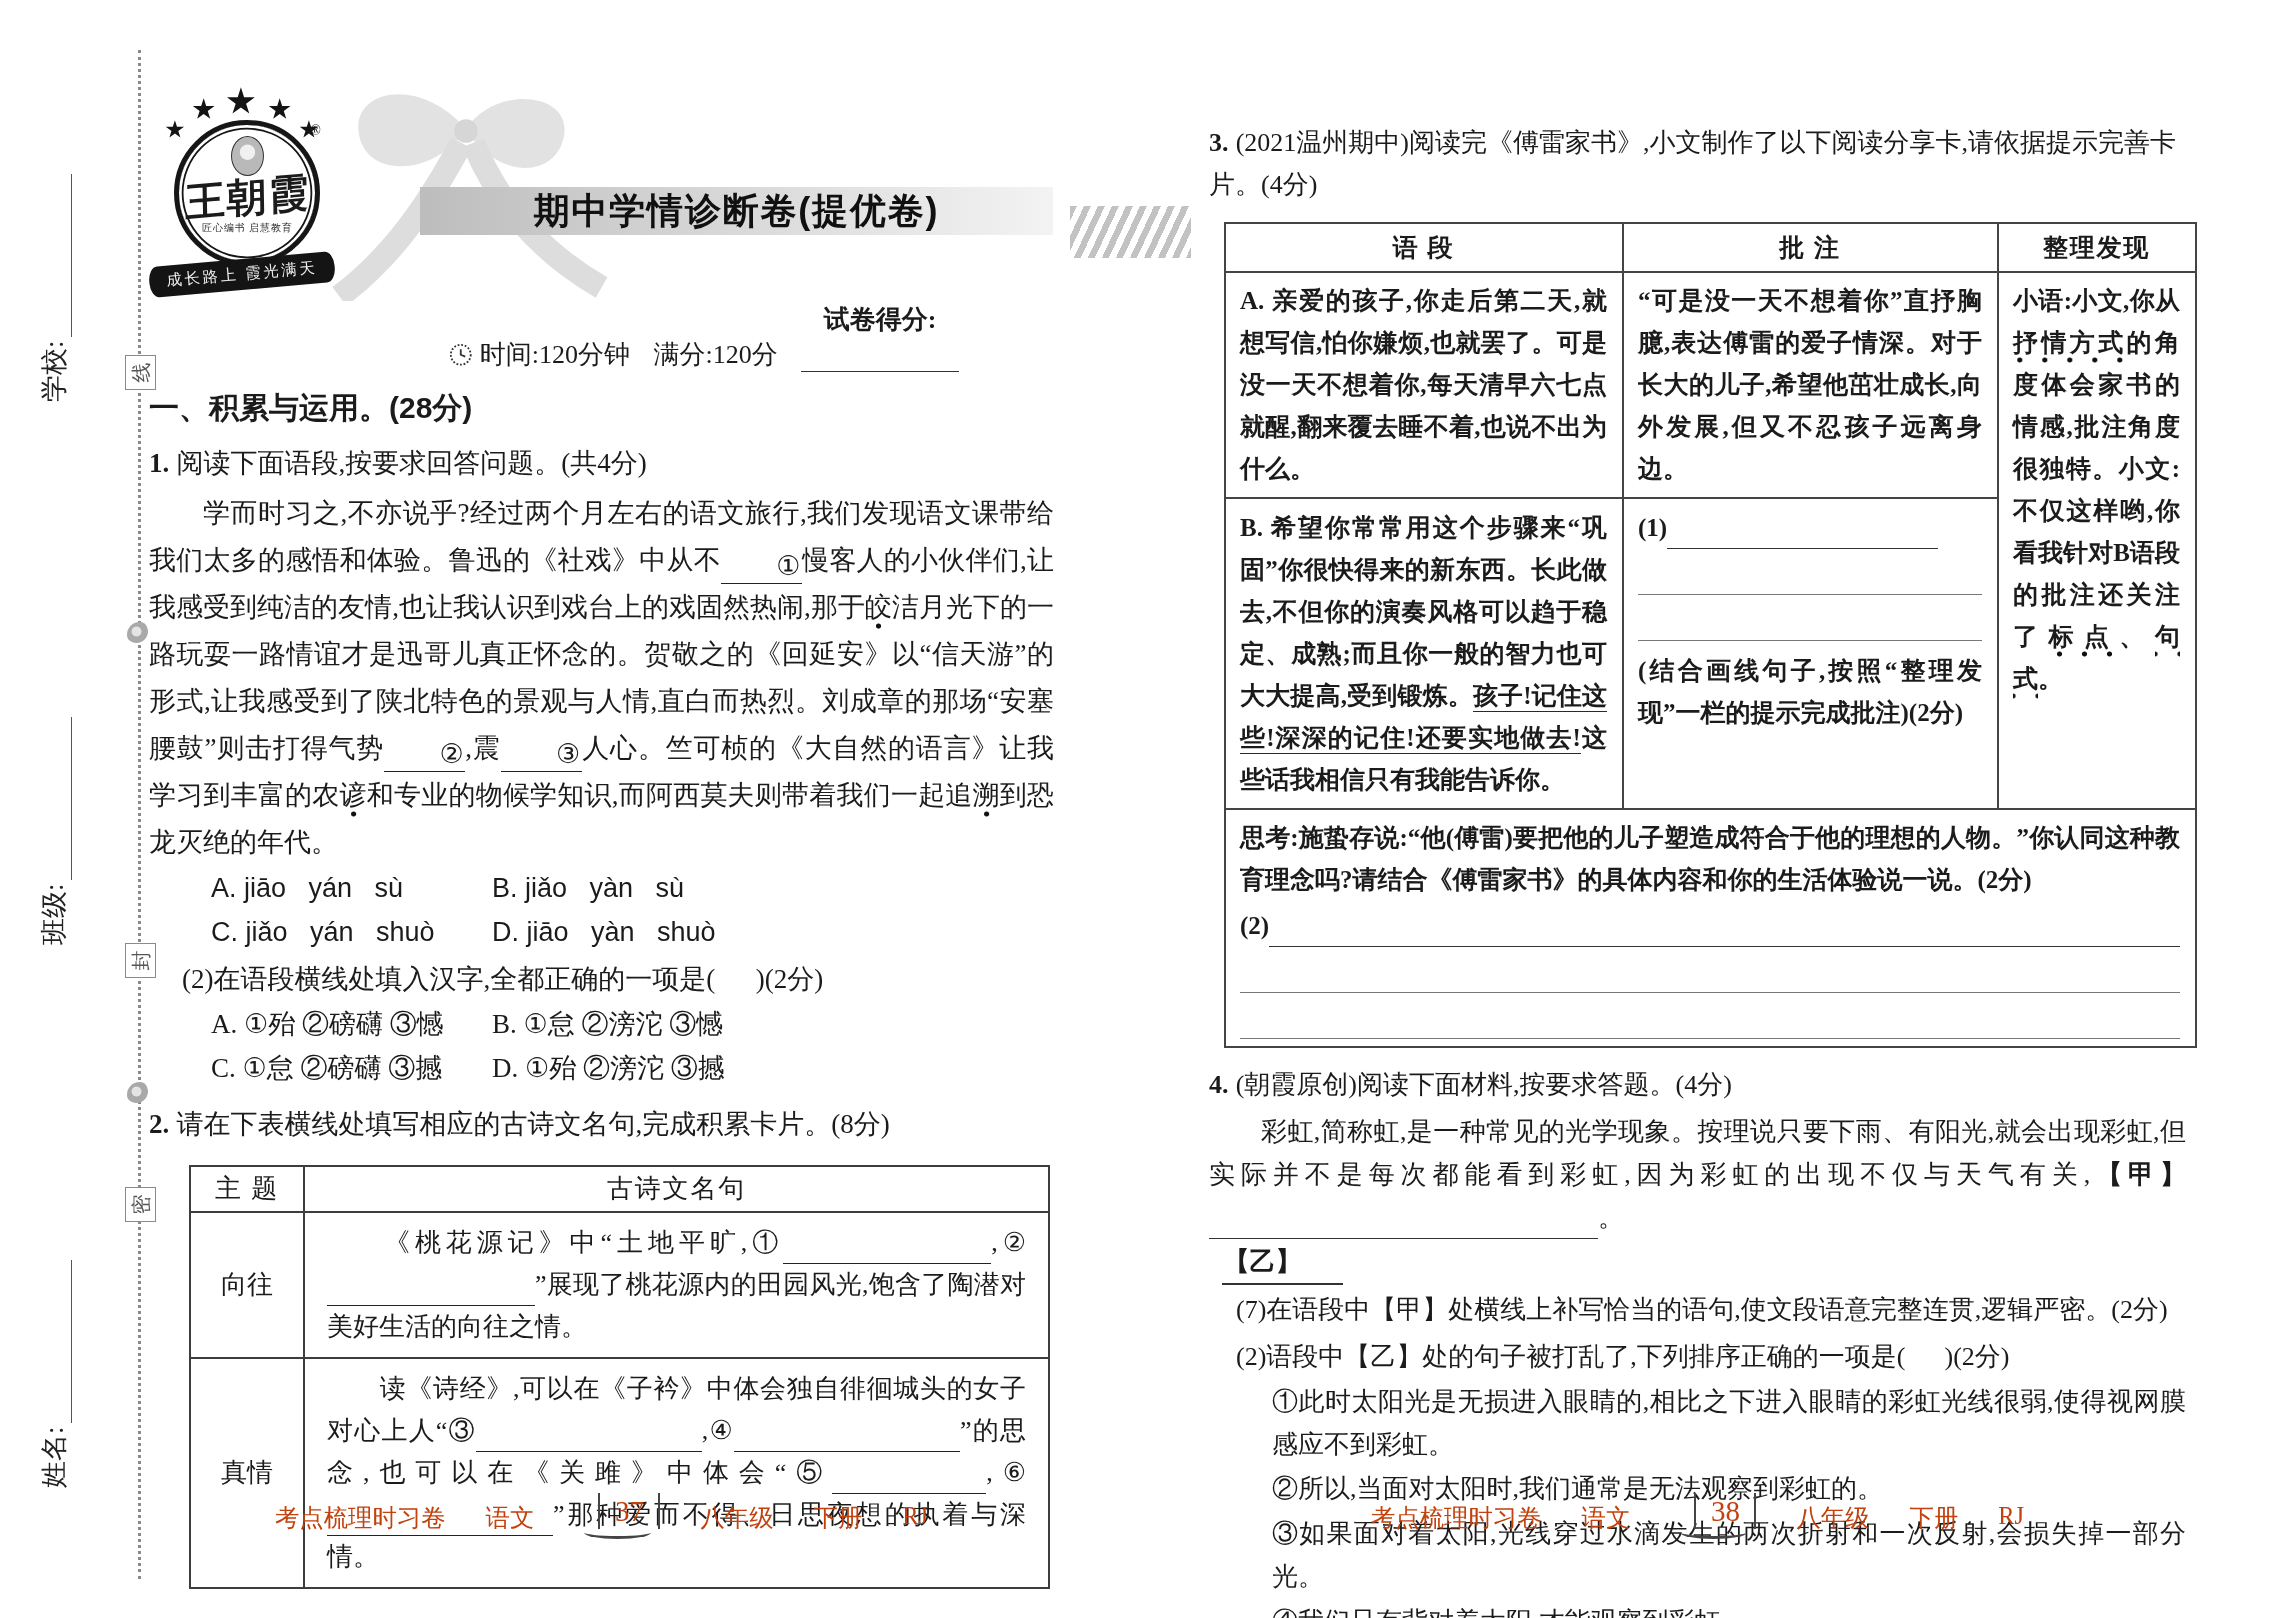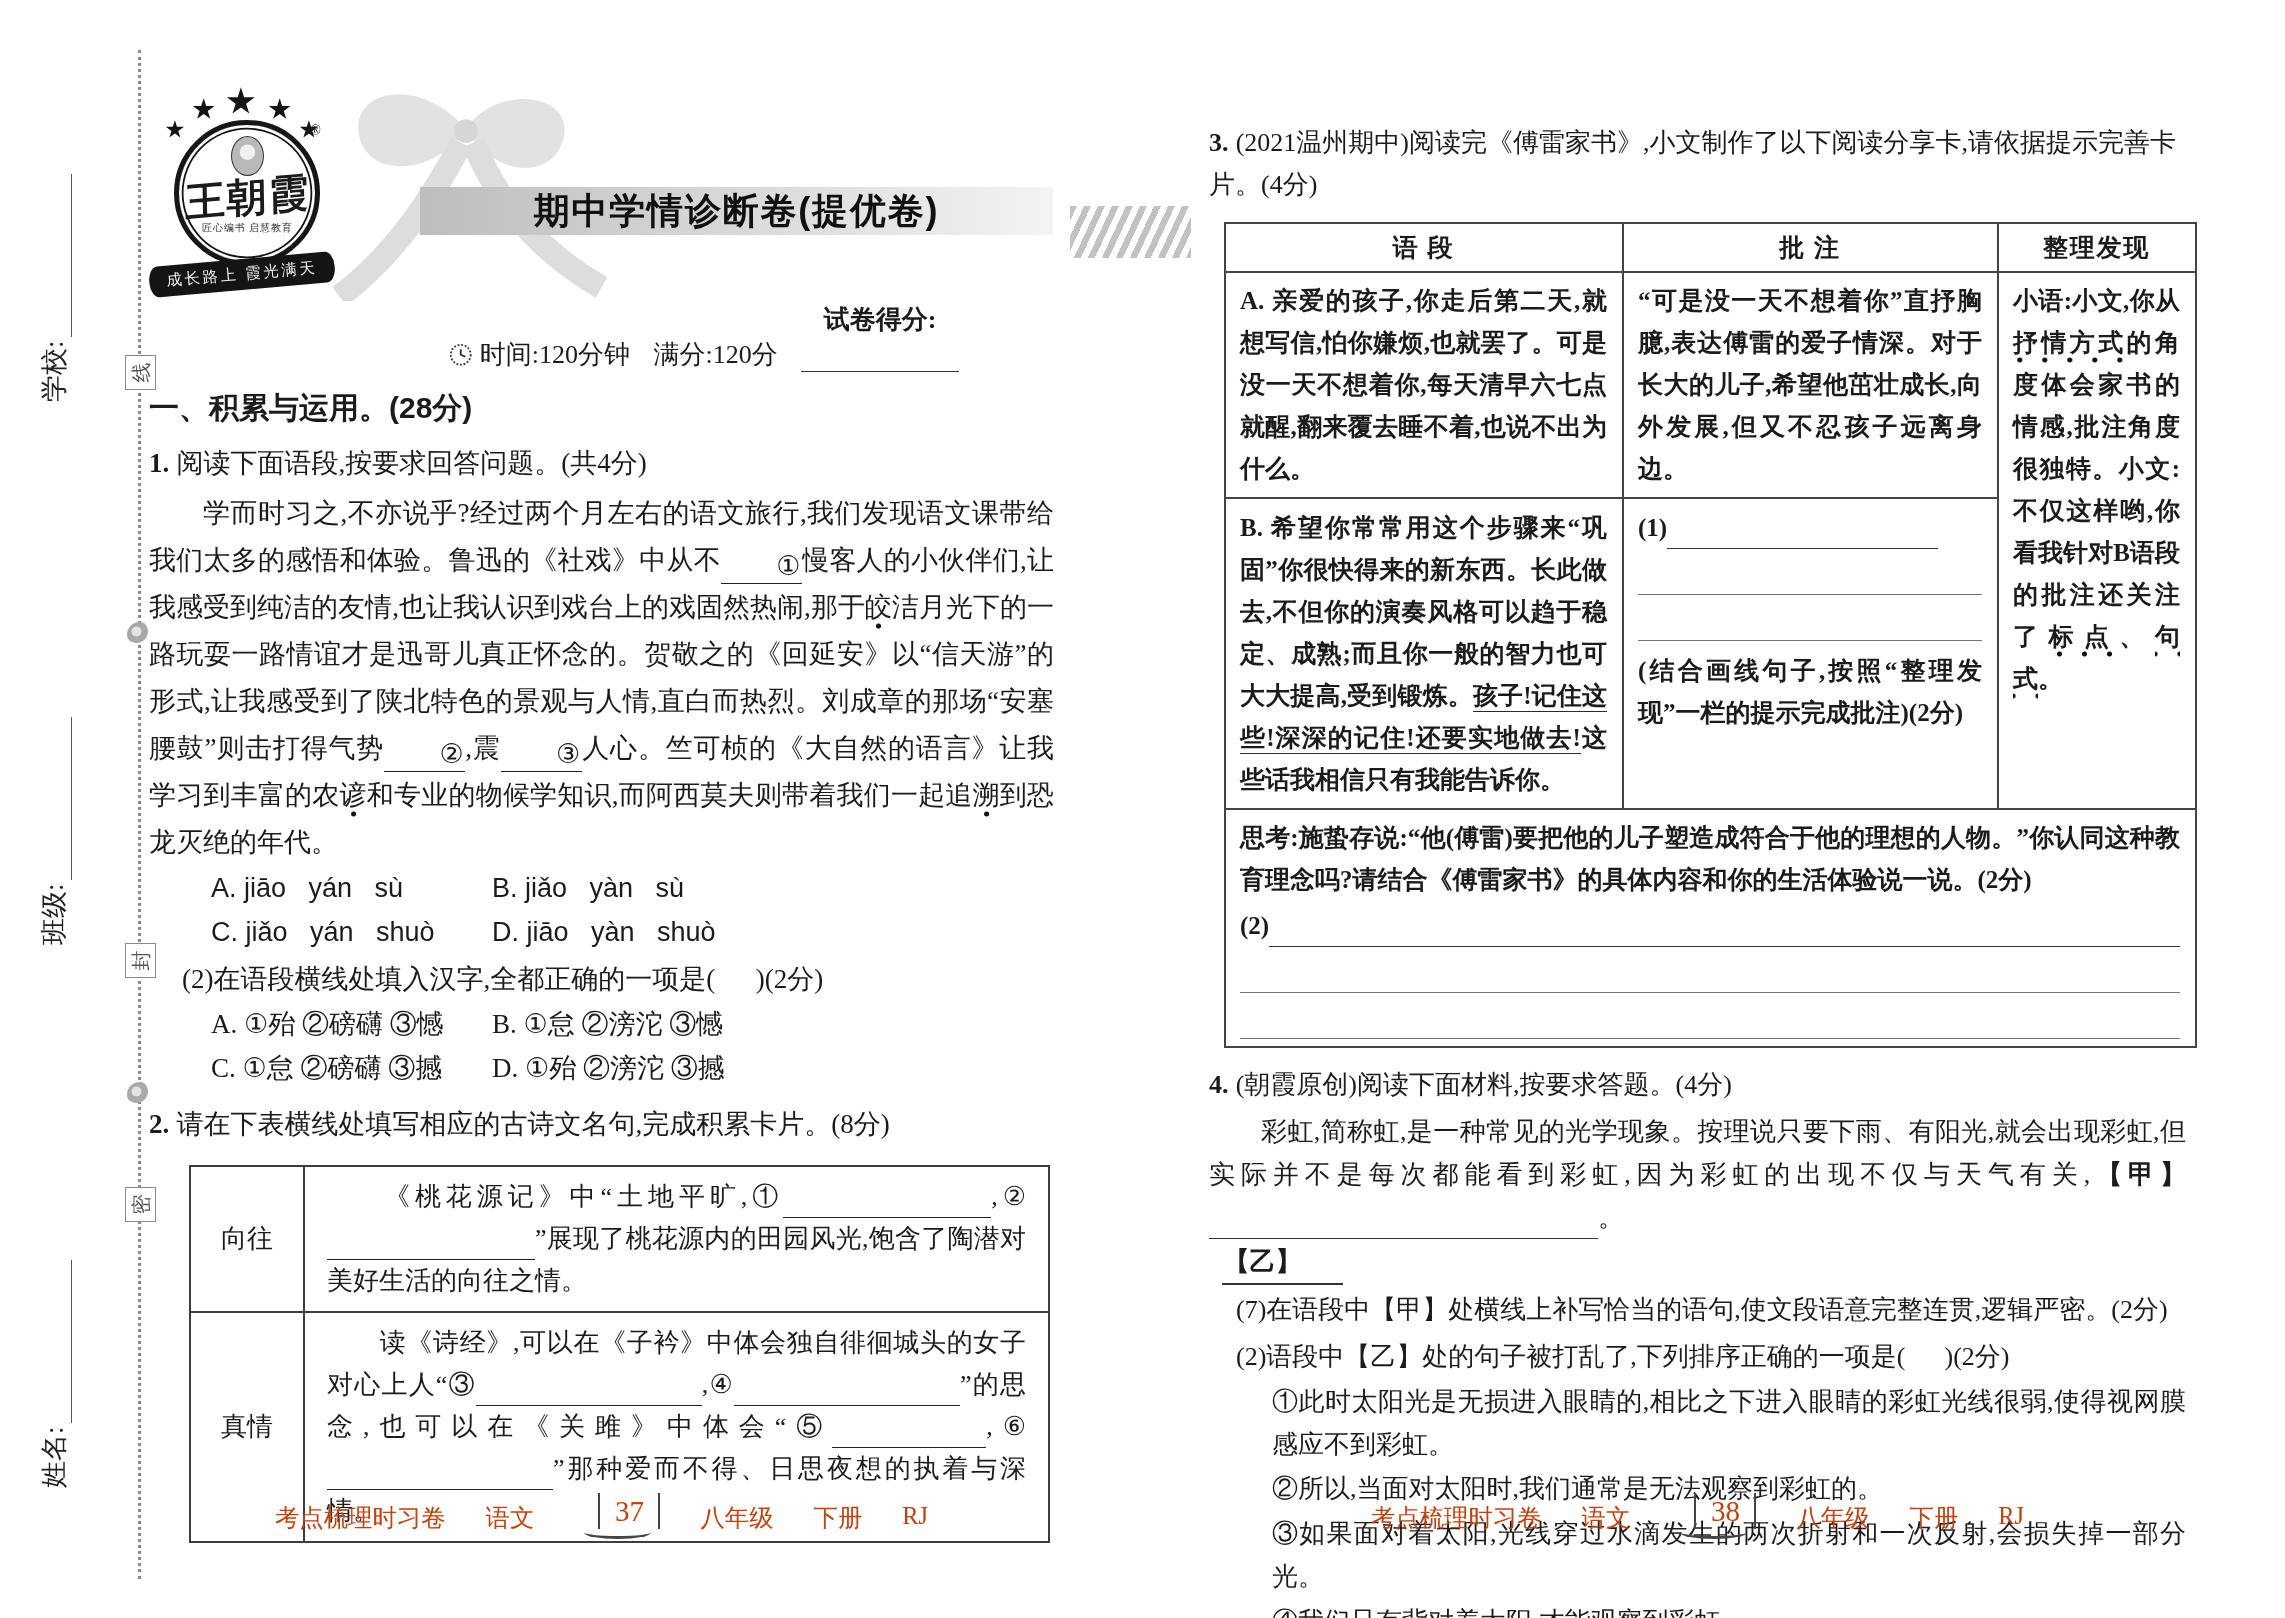--- a/index.html
+++ b/index.html
@@ -179,20 +179,24 @@
       <span>C. ①怠 ②磅礴 ③撼</span>
       <span>D. ①殆 ②滂沱 ③撼</span>
     </div>
 
     <div class="qline">
       <span class="qno">2.</span><span>请在下表横线处填写相应的古诗文名句,完成积累卡片。(8分)</span>
     </div>
 
     <table class="ftable">
       <tbody>
+          <tr>
+        <th class="theme-col">主  题</th>
+        <th>古诗文名句</th>
+      </tr>
       <tr>
         <td class="theme-col">向往</td>
         <td class="verse-cell"><span class="ind"></span><span>《桃花源记》中“土地平旷,①</span><span class="tblk w230"></span><span>,②</span><span class="tblk w230"></span><span>”展现了桃花源内的田园风光,饱含了陶潜对美好生活的向往之情。</span></td>
       </tr>
       <tr>
         <td class="theme-col">真情</td>
         <td class="verse-cell"><span class="ind"></span><span>读《诗经》,可以在《子衿》中体会独自徘徊城头的女子对心上人“③</span><span class="tblk w250"></span><span>,④</span><span class="tblk w250"></span><span>”的思念,也可以在《关雎》中体会“⑤</span><span class="tblk w170"></span><span>,⑥</span><span class="tblk w250"></span><span>”那种爱而不得、日思夜想的执着与深情。</span></td>
       </tr>
 
     </tbody>

